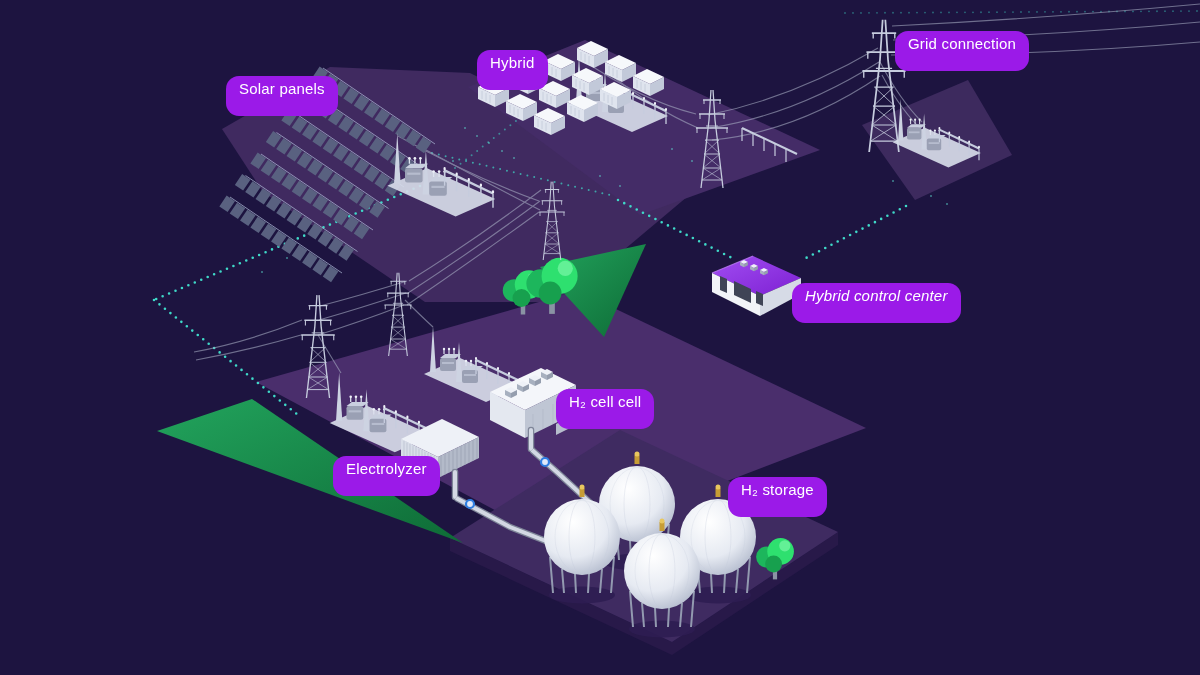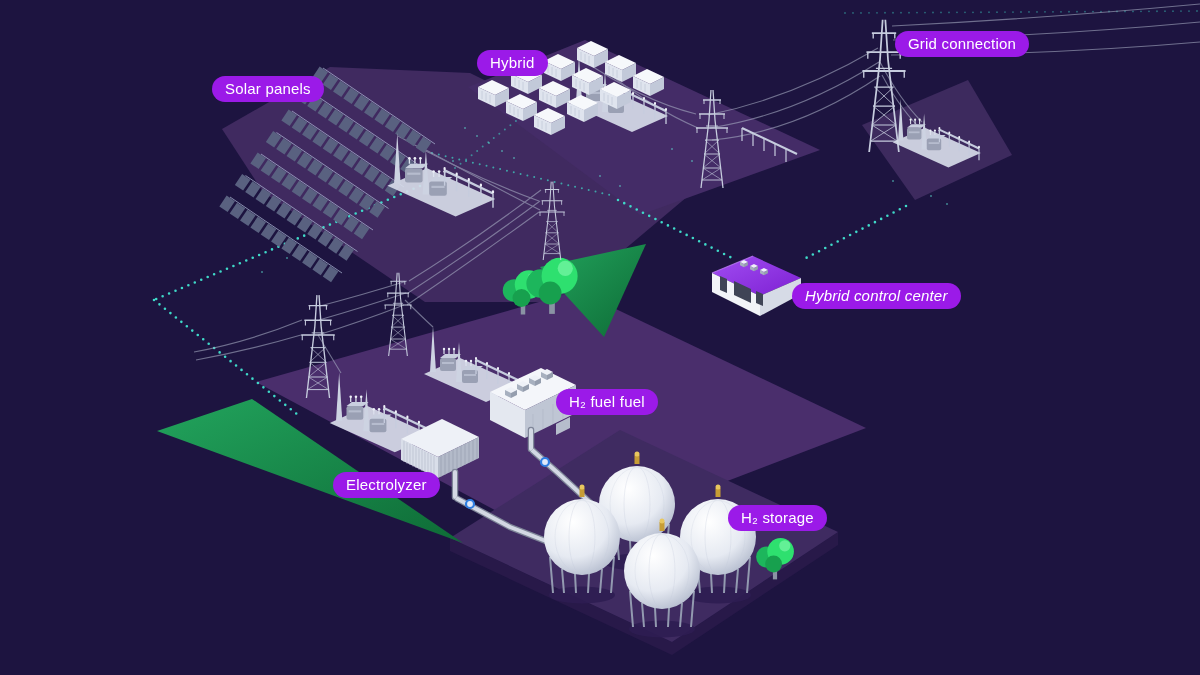--- a/index.html
+++ b/index.html
@@ -3,31 +3,31 @@
 <meta charset="utf-8">
 <style>
   html,body{margin:0;padding:0;background:#11092a;}
   .stage{
     position:relative;width:1200px;height:675px;overflow:hidden;
     background:#1d1440;
     font-family:"Liberation Sans","DejaVu Sans",sans-serif;
   }
   .stage svg{position:absolute;left:0;top:0;}
   .pill{
-    position:absolute;height:26px;line-height:26px;padding:0 13px;
+    position:absolute;height:40px;line-height:26px;padding:0 13px;
     background:#9b1ae8;color:#ffffff;font-size:15px;border-radius:13px;
     white-space:nowrap;letter-spacing:.2px;
   }
-  .lbl-solar{left:212px;top:76px;}
+  .lbl-solar{left:226px;top:76px;}
   .lbl-battery{left:477px;top:50px;}
   .lbl-grid{left:895px;top:31px;}
   .lbl-hybrid{left:792px;top:283px;font-style:italic;}
   .lbl-fuelcell{left:556px;top:389px;}
-  .lbl-electrolyzer{left:333px;top:456px;margin-top:16px;}
-  .lbl-storage{left:728px;top:477px;margin-top:28px;}
+  .lbl-electrolyzer{left:333px;top:456px;}
+  .lbl-storage{left:728px;top:477px;}
 </style>
 </head>
 <body>
 
 <div class="stage">
 <svg width="1200" height="675" viewBox="0 0 1200 675">
   <defs>
     <linearGradient id="grass1" x1="0" y1="0" x2="1" y2="1">
       <stop offset="0" stop-color="#22a45d"></stop>
           <stop offset="1" stop-color="#0e6b36"></stop>
@@ -311,16 +311,16 @@
     <circle cx="672" cy="149" r="1"></circle>
         <circle cx="600" cy="176" r="1"></circle>
         <circle cx="620" cy="186" r="1"></circle>
   </g>
 </svg>
 
   <div class="pill lbl-solar">Solar panels</div>
   <div class="pill lbl-battery">Hybrid</div>
   <div class="pill lbl-grid">Grid connection</div>
   <div class="pill lbl-hybrid">Hybrid control center</div>
-  <div class="pill lbl-fuelcell">H₂ fuel fuel</div>
+  <div class="pill lbl-fuelcell">H₂ cell cell</div>
   <div class="pill lbl-electrolyzer">Electrolyzer</div>
   <div class="pill lbl-storage">H₂ storage</div>
 </div>
 
 </body></html>

